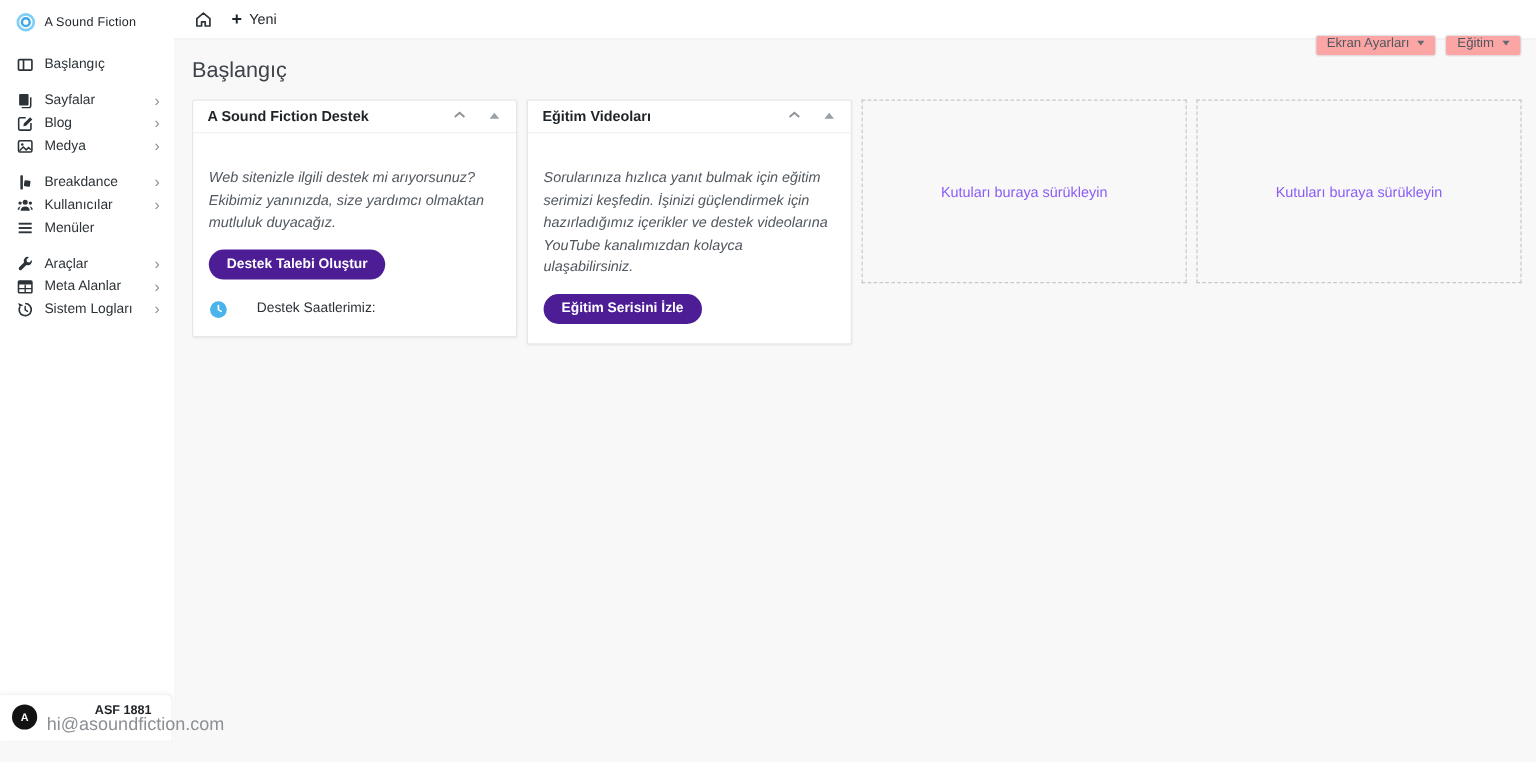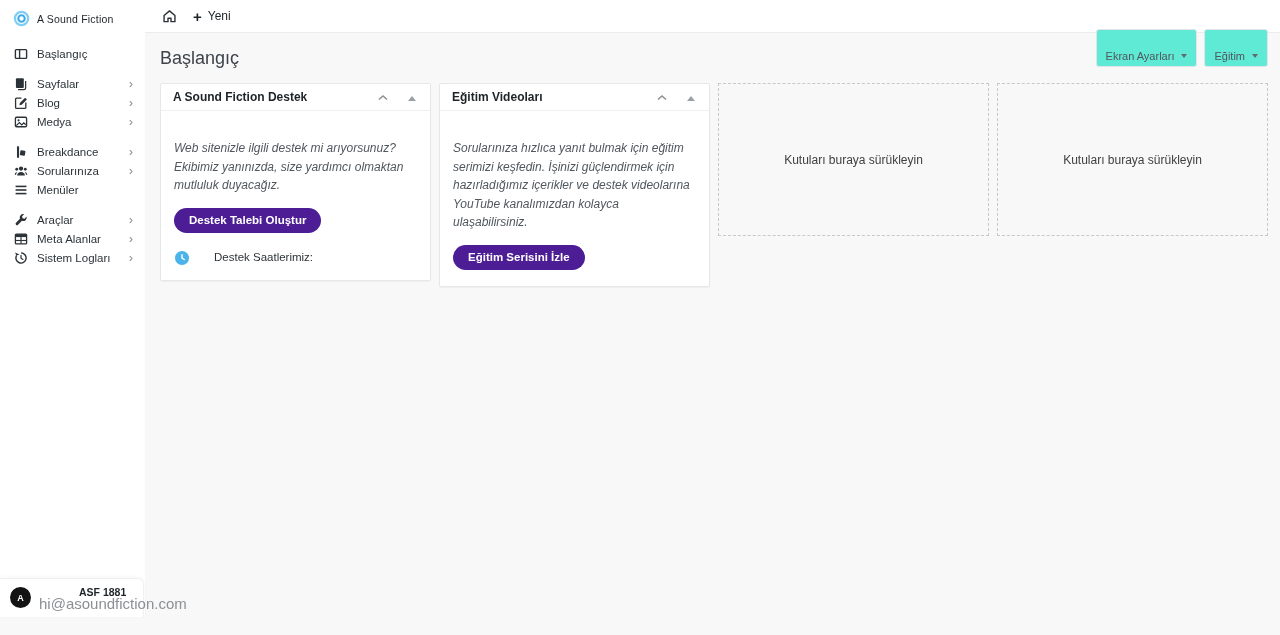--- a/index.html
+++ b/index.html
@@ -52,36 +52,36 @@
     width:21px; height:21px; border-radius:50%; background:#131313; color:#fff;
     font-size:9px; font-weight:700; display:flex; align-items:center; justify-content:center; flex:none;
   }
   .user-name { font-size:10.5px; font-weight:700; color:#1d2327; line-height:12px;margin-left:40px; }
   .user-email { font-size:15px; color:#8c8f94; line-height:11px; }
 
   
   .main { position:absolute; left:145px; top:33px; right:0; bottom:0; padding:14px 12px 0 15px; }
   .screen-links { position:absolute; top:-4px; right:12px; display:flex; gap:7px; z-index:5; }
   .screen-btn {
-    background:#5eead4; border:1px solid #e1e3e6; border-radius:3px;
-    font-size:11px; color:#50575e; padding:20px 9px 4px;
+    background:#fca5a5; border:1px solid #e1e3e6; border-radius:3px;
+    font-size:11px; color:#50575e; padding:0 9px 4px;
     display:flex; align-items:center; gap:7px; cursor:pointer;
   }
   .caret-down { width:0; height:0; border-left:3.5px solid transparent; border-right:3.5px solid transparent; border-top:4.5px solid #646970; }
 
   .page-title { font-size:18px; font-weight:400; color:#3c434a; margin:1px 0 14px; }
 
   .columns { display:grid; grid-template-columns:repeat(4, 1fr); gap:8px; align-items:start; }
 
   .widget {
     background:#fff; border:1px solid #e6e7e9; border-radius:2px;
     box-shadow:0 1px 1px rgba(0,0,0,.04);
   }
   .widget-header {
-    display:flex; align-items:flex-end;
+    display:flex; align-items:flex-start;
     padding:6px 12px; border-bottom:1px solid #f0f0f1; cursor:move;
   }
   .widget-title { font-size:12px; font-weight:700; color:#1d2327; flex:1; }
   .widget-controls { display:flex; align-items:center; gap:19px; margin-right:2px; }
   .collapse-toggle { color:#8c8f94; cursor:pointer; display:flex; }
   .order-toggle { width:0; height:0; border-left:4px solid transparent; border-right:4px solid transparent; border-bottom:5px solid #9aa0a5; cursor:pointer; }
   .widget-body { padding:10px 13px 13px; font-size:12px; color:#50575e; line-height:1.55; }
   .widget-body p { margin:18px 0 0;font-style:italic; }
   .btn-primary {
     display:inline-block; background:#4c1d95; color:#fff;
@@ -89,21 +89,21 @@
     font-size:11.5px; font-weight:700; padding:6px 15px 7px;
     border-radius:14px; border:none; margin:13px 0 3px; cursor:pointer;
   }
   .hours-row { display:flex; align-items:center; gap:24px; margin-top:13px; font-size:11.5px; color:#2c3338; }
   .hours-label { color:#2c3338; }
   .hours-value { font-weight:700; color:#1d2327; }
 
   .dropzone {
     height:153px; border:1px dashed #c7c8cb; background:transparent;
     display:flex; align-items:center; justify-content:center;
-    font-size:12px; color:#404040;
+    font-size:12px; color:#8b5cf6;
   }
 </style>
 </head>
 <body>
 
 <div class="sidebar">
   <div class="logo-row">
     <span>
       <svg width="17" height="17" viewBox="0 0 18 18">
         <circle cx="9" cy="9" r="7" fill="none" stroke="#57bdf2" stroke-width="2.4" opacity="0.75"></circle>
@@ -176,21 +176,21 @@
         <span class="nav-icon">
           <svg width="14" height="14" viewBox="0 0 16 16">
               <circle cx="8" cy="5.2" r="2.4" fill="currentColor"></circle>
               <path d="M3.6 13.2c0-2.5 2-4 4.4-4s4.4 1.5 4.4 4z" fill="currentColor"></path>
               <circle cx="3.1" cy="6" r="1.6" fill="currentColor"></circle>
               <circle cx="12.9" cy="6" r="1.6" fill="currentColor"></circle>
               <path d="M.8 12.4c0-1.8 1.2-3 2.8-3.2-.8.9-1.2 2-1.2 3.2z" fill="currentColor"></path>
               <path d="M15.2 12.4c0-1.8-1.2-3-2.8-3.2.8.9 1.2 2 1.2 3.2z" fill="currentColor"></path>
             </svg>
         </span>
-        <span>Sorularınıza</span>
+        <span>Kullanıcılar</span>
         <span class="chev">›</span>
       </div>
       <div class="nav-item">
         <span class="nav-icon">
           <svg width="14" height="14" viewBox="0 0 16 16">
               <rect x="1.8" y="3" width="12.4" height="1.8" fill="currentColor"></rect>
               <rect x="1.8" y="7.1" width="12.4" height="1.8" fill="currentColor"></rect>
               <rect x="1.8" y="11.2" width="12.4" height="1.8" fill="currentColor"></rect>
             </svg>
         </span>

